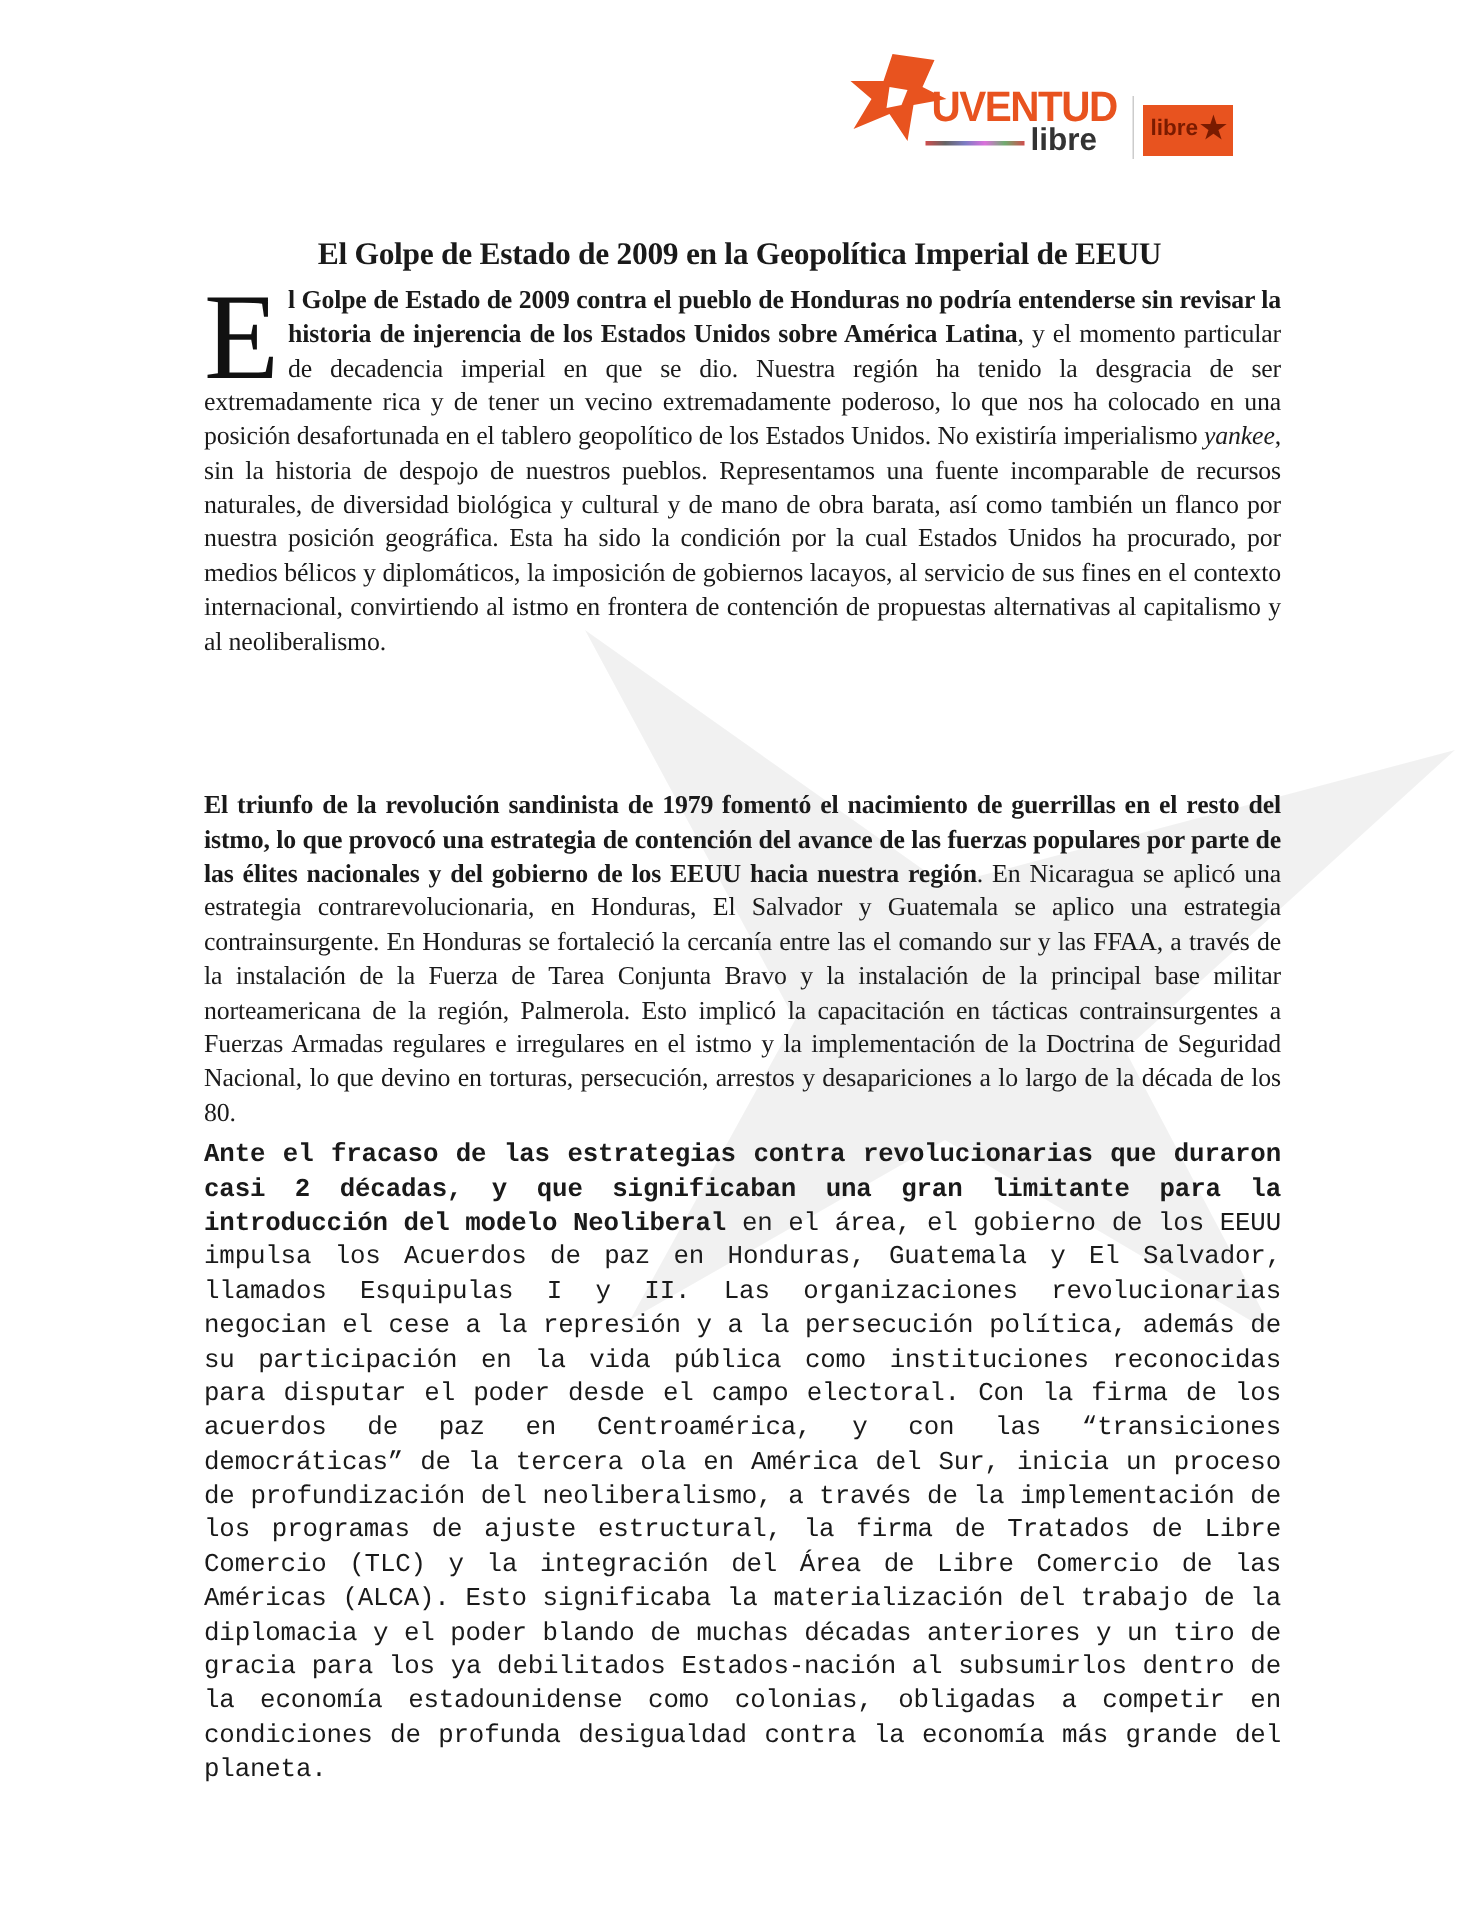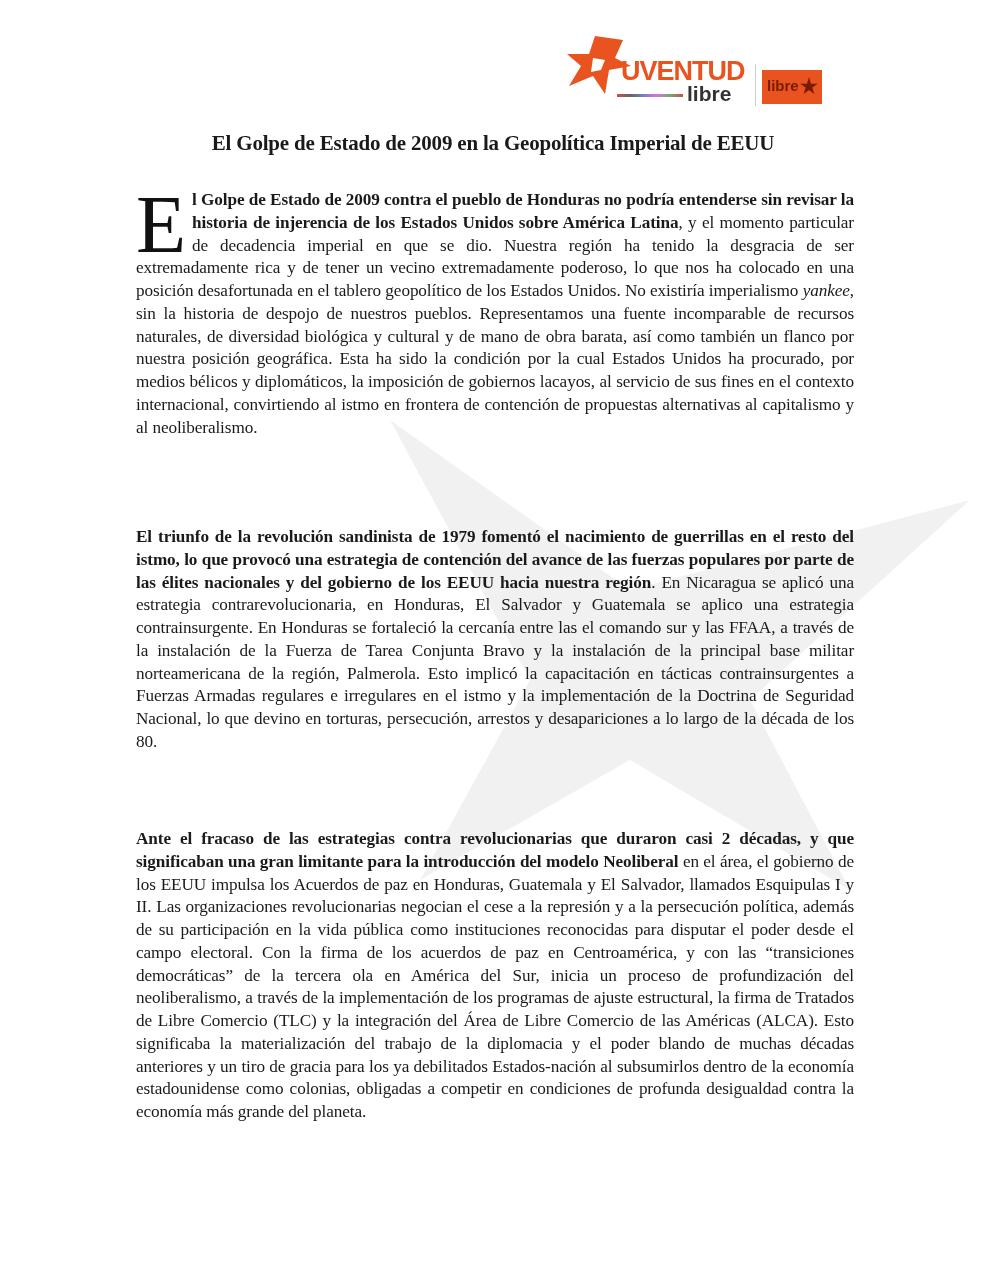--- a/index.html
+++ b/index.html
@@ -7,25 +7,25 @@
   .page { position: absolute; left: 0; top: 0; width: 986px; height: 1280px; background: #fff; }
   .watermark { position: absolute; left: 330px; top: 380px; width: 660px; height: 520px; opacity: 0.05; pointer-events: none; }
   .logo { position: absolute; left: 565px; top: 36px; width: 262px; height: 70px; }
   .logo .word { position: absolute; left: 56px; top: 22px; font-family: "Liberation Sans", sans-serif; font-weight: bold; font-size: 27px; color: #e8531f; letter-spacing: -1px; line-height: 1; transform: scaleY(1.05); }
   .logo .sub { position: absolute; left: 122px; top: 47px; font-family: "Liberation Sans", sans-serif; font-weight: bold; font-size: 21px; color: #333; line-height: 1; }
   .logo .stripe { position: absolute; left: 52px; top: 58px; width: 66px; height: 3px; background: linear-gradient(90deg,#b00,#222 20%,#44a 40%,#c3c 60%,#383 80%,#b00); opacity: 0.7; }
   .logo .divider { position: absolute; left: 190px; top: 28px; width: 1px; height: 42px; background: #ccc; }
   .logo .box { position: absolute; left: 197px; top: 34px; width: 60px; height: 34px; background: #e8531f; }
   .logo .box span { position: absolute; left: 5px; top: 7px; font-family: "Liberation Sans", sans-serif; font-weight: bold; font-size: 15px; color: #7a1b00; }
   .logo .box .bstar { position: absolute; left: 38px; top: 6px; font-size: 20px; color: #7a1b00; line-height: 1; }
-  h1.title { position: absolute; left: 0; top: 131px; width: 986px; margin: 0; text-align: center; font-family: "Liberation Serif", serif; font-weight: bold; font-size: 21px; color: #1a1a1a; letter-spacing: -0.2px; }
+  h1.title { position: absolute; left: 0; top: 157px; width: 986px; margin: 0; text-align: center; font-family: "Liberation Serif", serif; font-weight: bold; font-size: 21px; color: #1a1a1a; letter-spacing: -0.2px; }
   .body-text { position: absolute; left: 136px; width: 718px; margin: 0; font-family: "Liberation Serif", serif; font-size: 17.2px; line-height: 22.75px; color: #1a1a1a; text-align: justify; letter-spacing: -0.1px; }
   .p1 { top: 189px; }
   .p2 { top: 526px; }
-  .p3 { top: 828px; }
+  .p3 { top: 760px; font-family: Liberation Mono, monospace; }
   .dropcap { float: left; font-family: "Liberation Serif", serif; font-size: 82px; line-height: 64px; height: 64px; margin: 4px 6px 0 0; color: #111; font-weight: normal; }
   b { font-weight: bold; }
   i { font-style: italic; }
 </style>
 </head>
 <body>
 
 <div class="page">
 
   <svg class="watermark" viewBox="0 0 660 520">

